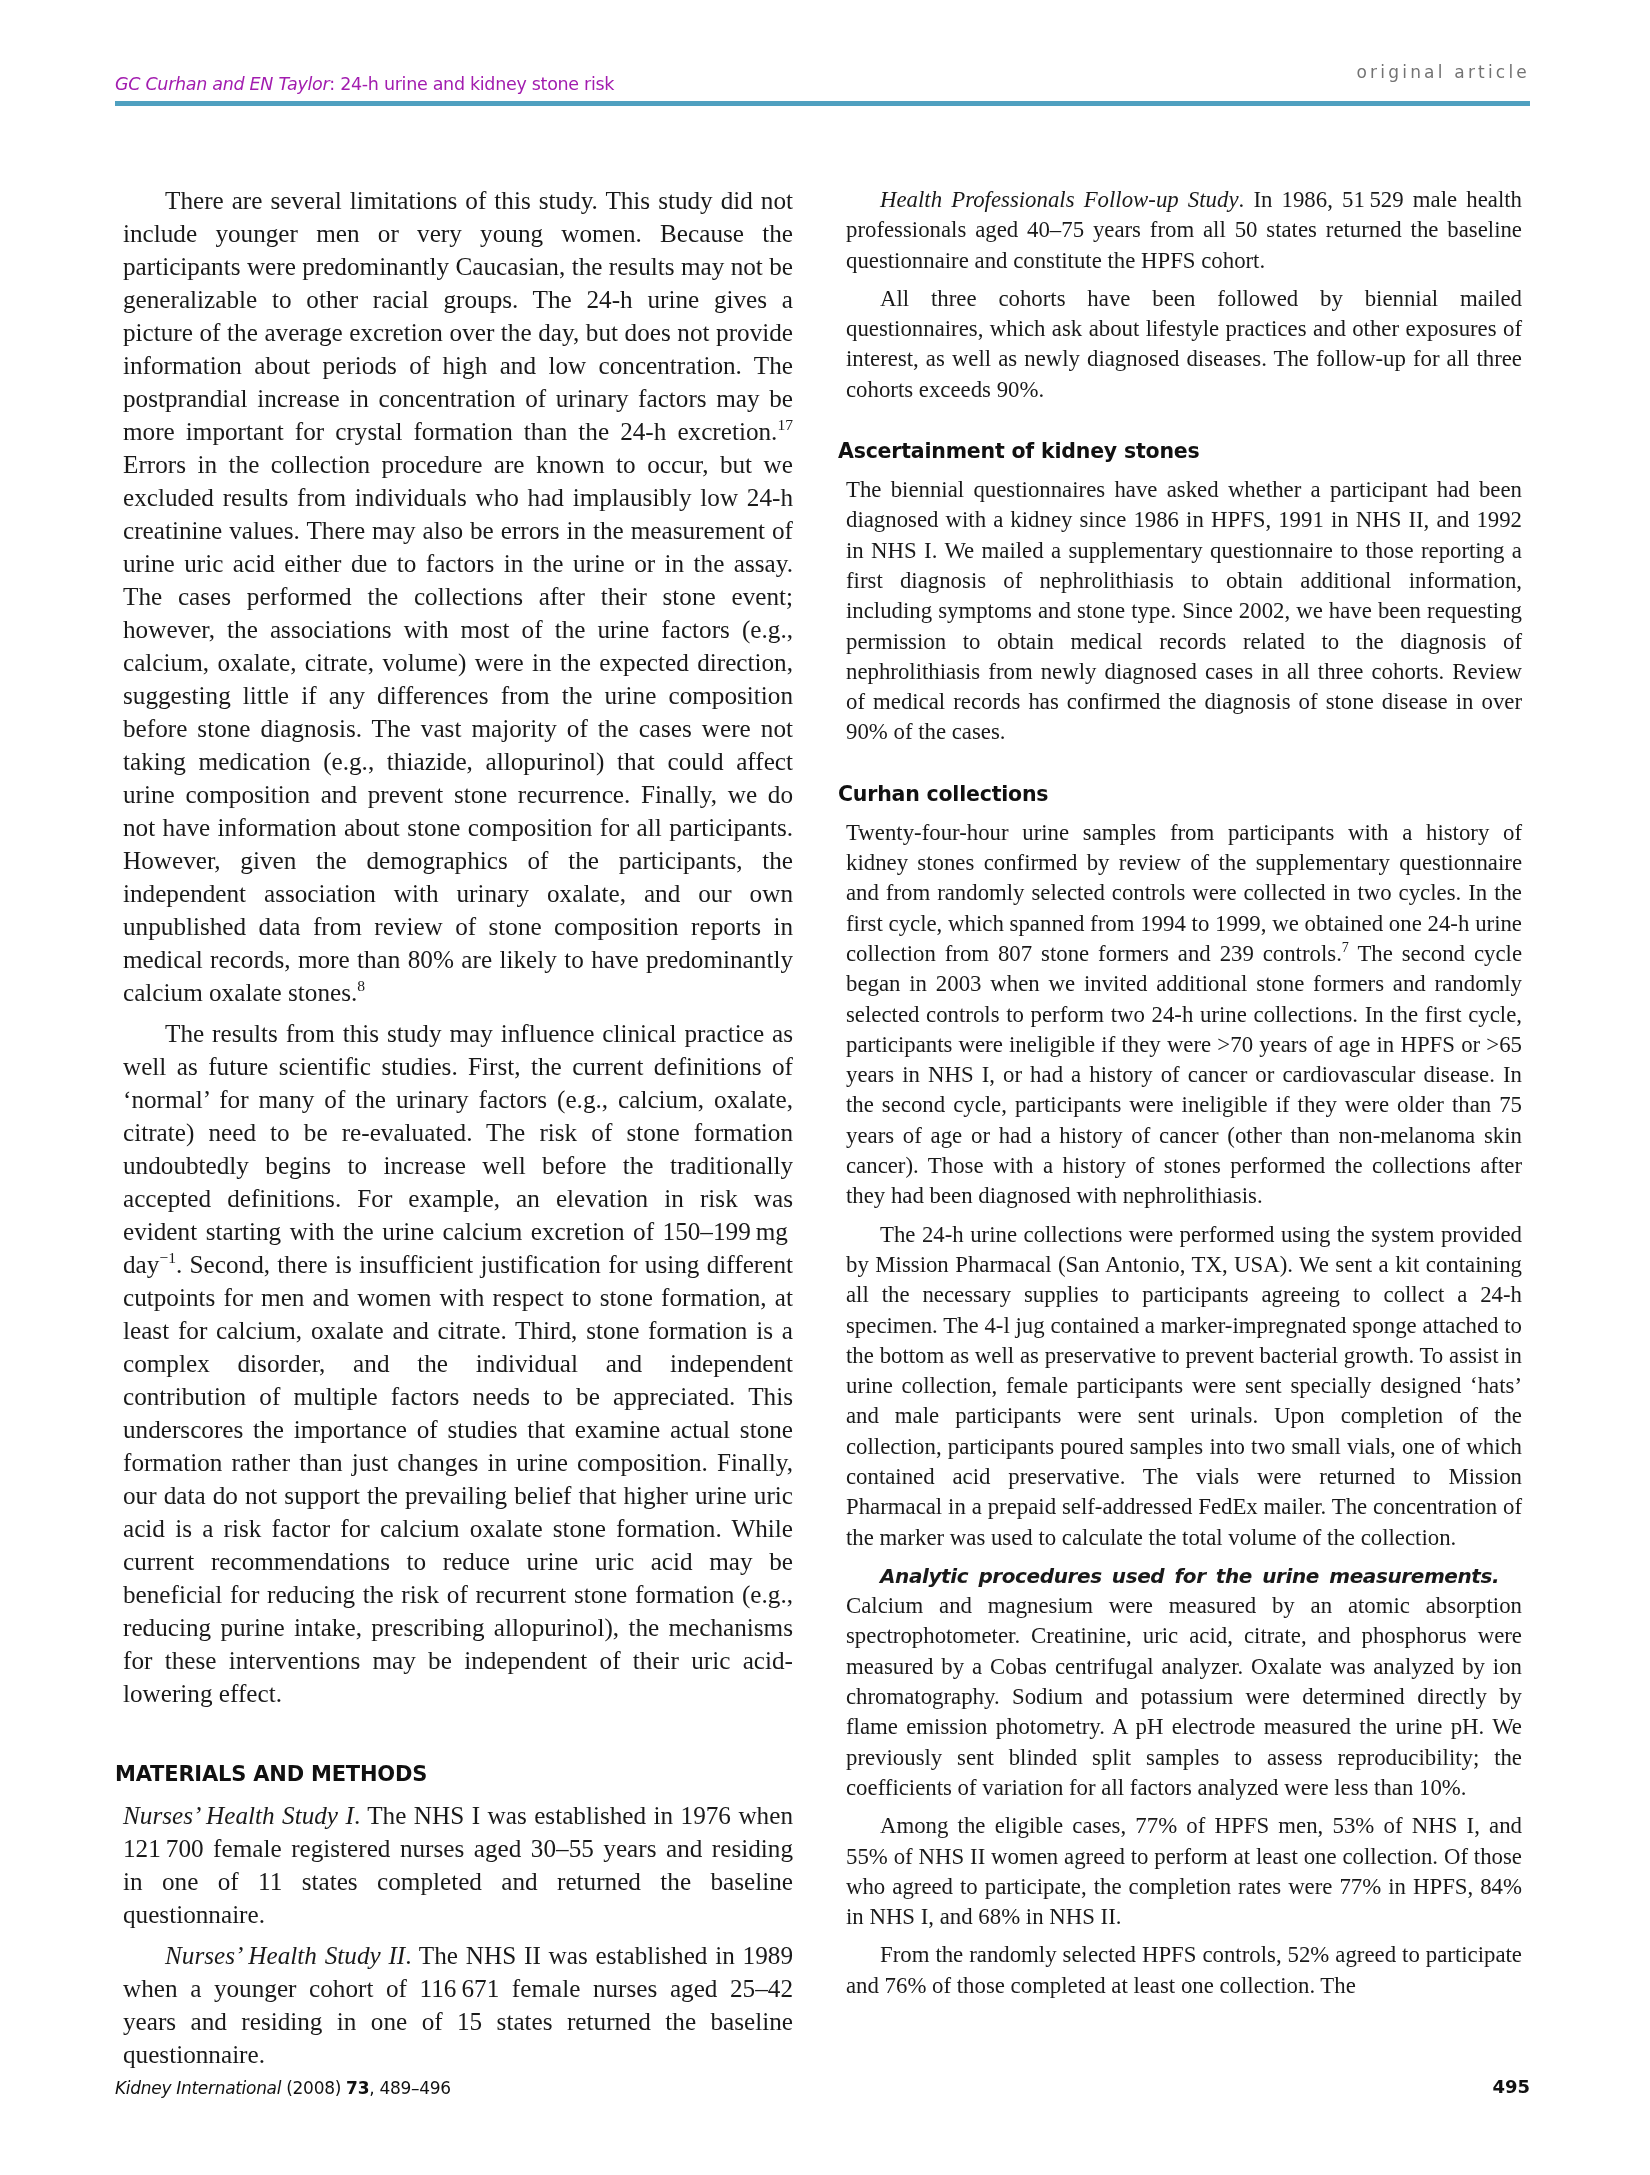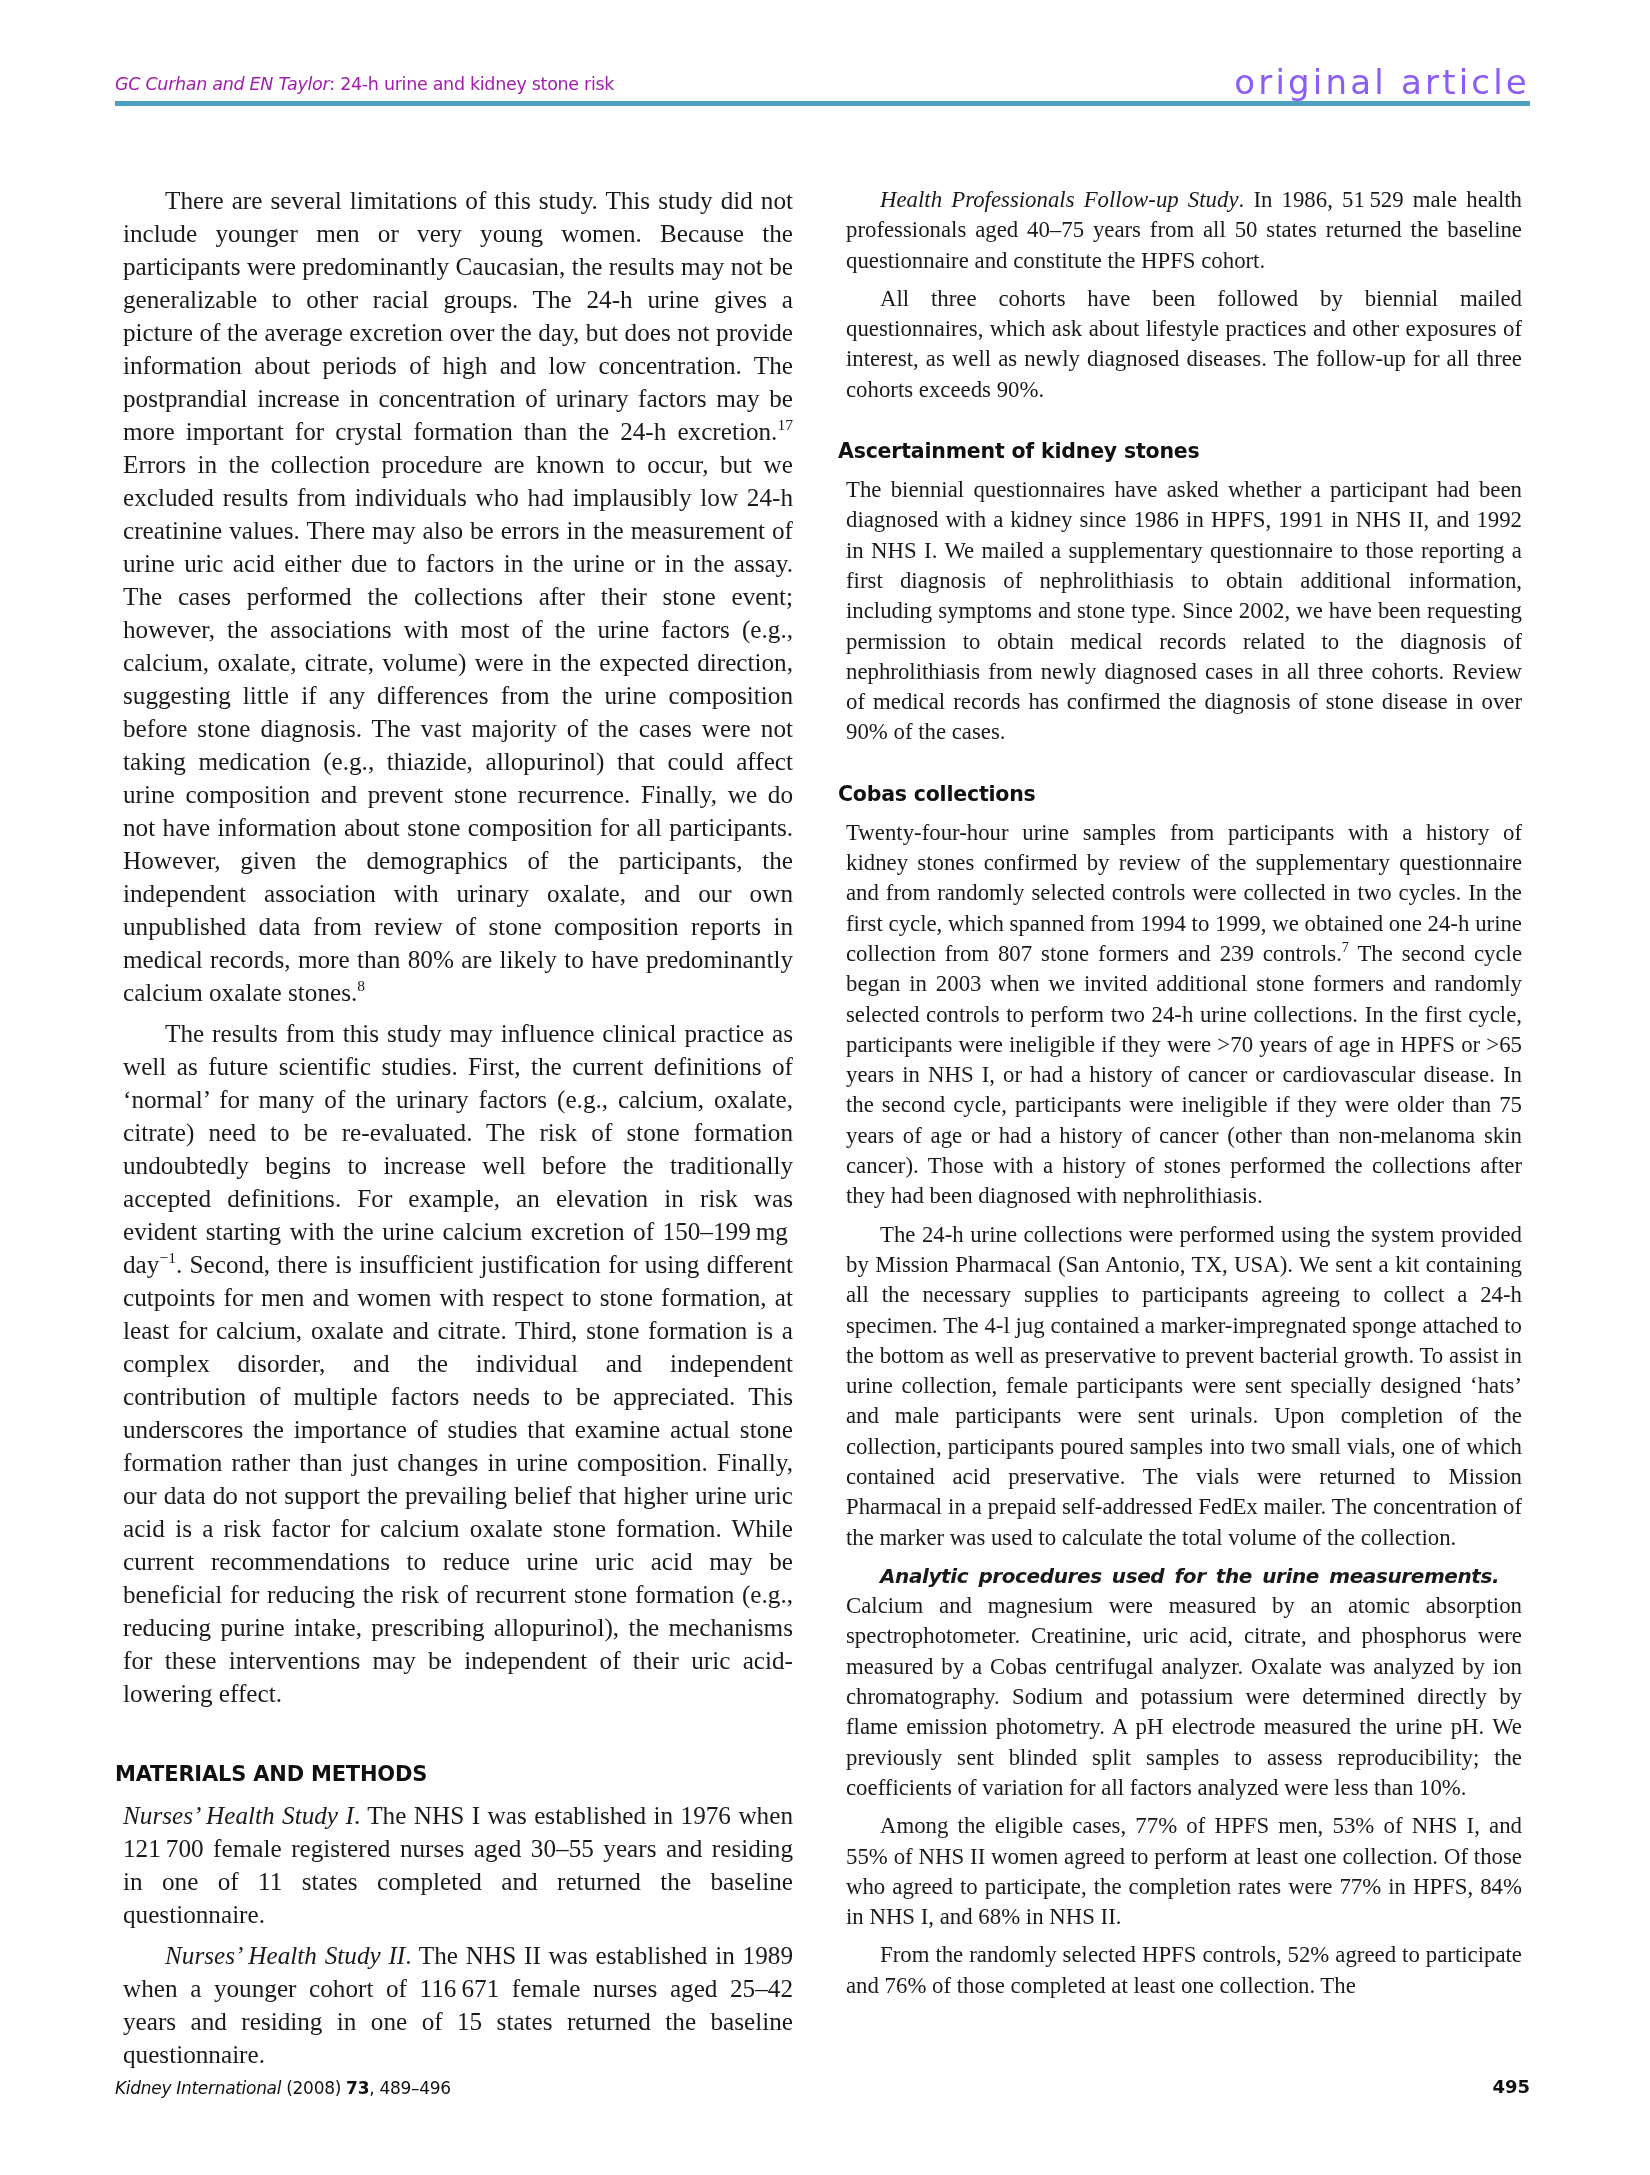--- a/index.html
+++ b/index.html
@@ -1,20 +1,20 @@
 <!DOCTYPE html>
 <html><head>
 <meta charset="utf-8">
 <style>
   html, body { margin: 0; padding: 0; background: #ffffff; }
   body { width: 1650px; height: 2175px; position: relative; overflow: hidden; color: #1a1a1a; }
   .header { position: absolute; left: 115px; top: 62px; width: 1415px; height: 44px; }
   .header-left { position: absolute; left: 0; top: 12px; font-family: "DejaVu Sans", sans-serif; font-size: 17.5px; color: #a21caf; letter-spacing: -0.3px; }
   .header-left i { font-style: italic; }
-  .header-right { position: absolute; right: 0; top: 0; font-family: "DejaVu Sans", sans-serif; font-size: 34px; color: #8b5cf6; letter-spacing: 3.2px; }
+  .header-right { position: absolute; right: 0; top: 0; font-family: "DejaVu Sans", sans-serif; font-size: 17px; color: #737373; letter-spacing: 3.2px; }
   .header-rule { position: absolute; left: 0; top: 39px; width: 1415px; height: 5px; background: #4fa0c0; }
 
   .col { position: absolute; top: 176px; font-family: "Liberation Serif", "DejaVu Serif", serif; font-size: 25.2px; line-height: 33px; text-align: justify; hyphens: none; color: #1a1a1a; }
   .col-left { left: 115px; width: 686px; }
   .col-right { left: 838px; width: 692px; font-size: 22.8px; line-height: 30.3px; top: 177px; }
   .col p { margin: 8px; text-indent: 0; }
   .col p.indent { text-indent: 42px; }
   .col-right p.indent { text-indent: 34px; }
   .col sup { font-size: 0.62em; line-height: 0; vertical-align: 0.62em; }
   .col i { font-style: italic; }
@@ -43,21 +43,21 @@
   <div class="heading">MATERIALS AND METHODS</div>
   <p><i>Nurses’ Health Study I</i><span>. The NHS I was established in 1976 when 121 700 female registered nurses aged 30–55 years and residing in one of 11 states completed and returned the baseline questionnaire.</span></p>
   <p class="indent"><i>Nurses’ Health Study II</i><span>. The NHS II was established in 1989 when a younger cohort of 116 671 female nurses aged 25–42 years and residing in one of 15 states returned the baseline questionnaire.</span></p>
 </div>
 
 <div class="col col-right">
   <p class="indent"><i>Health Professionals Follow-up Study</i><span>. In 1986, 51 529 male health professionals aged 40–75 years from all 50 states returned the baseline questionnaire and constitute the HPFS cohort.</span></p>
   <p class="indent">All three cohorts have been followed by biennial mailed questionnaires, which ask about lifestyle practices and other exposures of interest, as well as newly diagnosed diseases. The follow-up for all three cohorts exceeds 90%.</p>
   <div class="heading">Ascertainment of kidney stones</div>
   <p>The biennial questionnaires have asked whether a participant had been diagnosed with a kidney since 1986 in HPFS, 1991 in NHS II, and 1992 in NHS I. We mailed a supplementary questionnaire to those reporting a first diagnosis of nephrolithiasis to obtain additional information, including symptoms and stone type. Since 2002, we have been requesting permission to obtain medical records related to the diagnosis of nephrolithiasis from newly diagnosed cases in all three cohorts. Review of medical records has confirmed the diagnosis of stone disease in over 90% of the cases.</p>
-  <div class="heading">Cobas collections</div>
+  <div class="heading">Curhan collections</div>
   <p><span>Twenty-four-hour urine samples from participants with a history of kidney stones confirmed by review of the supplementary questionnaire and from randomly selected controls were collected in two cycles. In the first cycle, which spanned from 1994 to 1999, we obtained one 24-h urine collection from 807 stone formers and 239 controls.</span><sup>7</sup><span> The second cycle began in 2003 when we invited additional stone formers and randomly selected controls to perform two 24-h urine collections. In the first cycle, participants were ineligible if they were &gt;70 years of age in HPFS or &gt;65 years in NHS I, or had a history of cancer or cardiovascular disease. In the second cycle, participants were ineligible if they were older than 75 years of age or had a history of cancer (other than non-melanoma skin cancer). Those with a history of stones performed the collections after they had been diagnosed with nephrolithiasis.</span></p>
   <p class="indent">The 24-h urine collections were performed using the system provided by Mission Pharmacal (San Antonio, TX, USA). We sent a kit containing all the necessary supplies to participants agreeing to collect a 24-h specimen. The 4-l jug contained a marker-impregnated sponge attached to the bottom as well as preservative to prevent bacterial growth. To assist in urine collection, female participants were sent specially designed ‘hats’ and male participants were sent urinals. Upon completion of the collection, participants poured samples into two small vials, one of which contained acid preservative. The vials were returned to Mission Pharmacal in a prepaid self-addressed FedEx mailer. The concentration of the marker was used to calculate the total volume of the collection.</p>
   <p class="indent"><span class="runin">Analytic procedures used for the urine measurements.</span><span> Calcium and magnesium were measured by an atomic absorption spectrophotometer. Creatinine, uric acid, citrate, and phosphorus were measured by a Cobas centrifugal analyzer. Oxalate was analyzed by ion chromatography. Sodium and potassium were determined directly by flame emission photometry. A pH electrode measured the urine pH. We previously sent blinded split samples to assess reproducibility; the coefficients of variation for all factors analyzed were less than 10%.</span></p>
   <p class="indent">Among the eligible cases, 77% of HPFS men, 53% of NHS I, and 55% of NHS II women agreed to perform at least one collection. Of those who agreed to participate, the completion rates were 77% in HPFS, 84% in NHS I, and 68% in NHS II.</p>
   <p class="indent">From the randomly selected HPFS controls, 52% agreed to participate and 76% of those completed at least one collection. The</p>
 </div>
 
 <div class="footer-left"><i>Kidney International</i><span> (2008) </span><b>73</b><span>, 489–496</span></div>
 <div class="footer-right">495</div>
 

